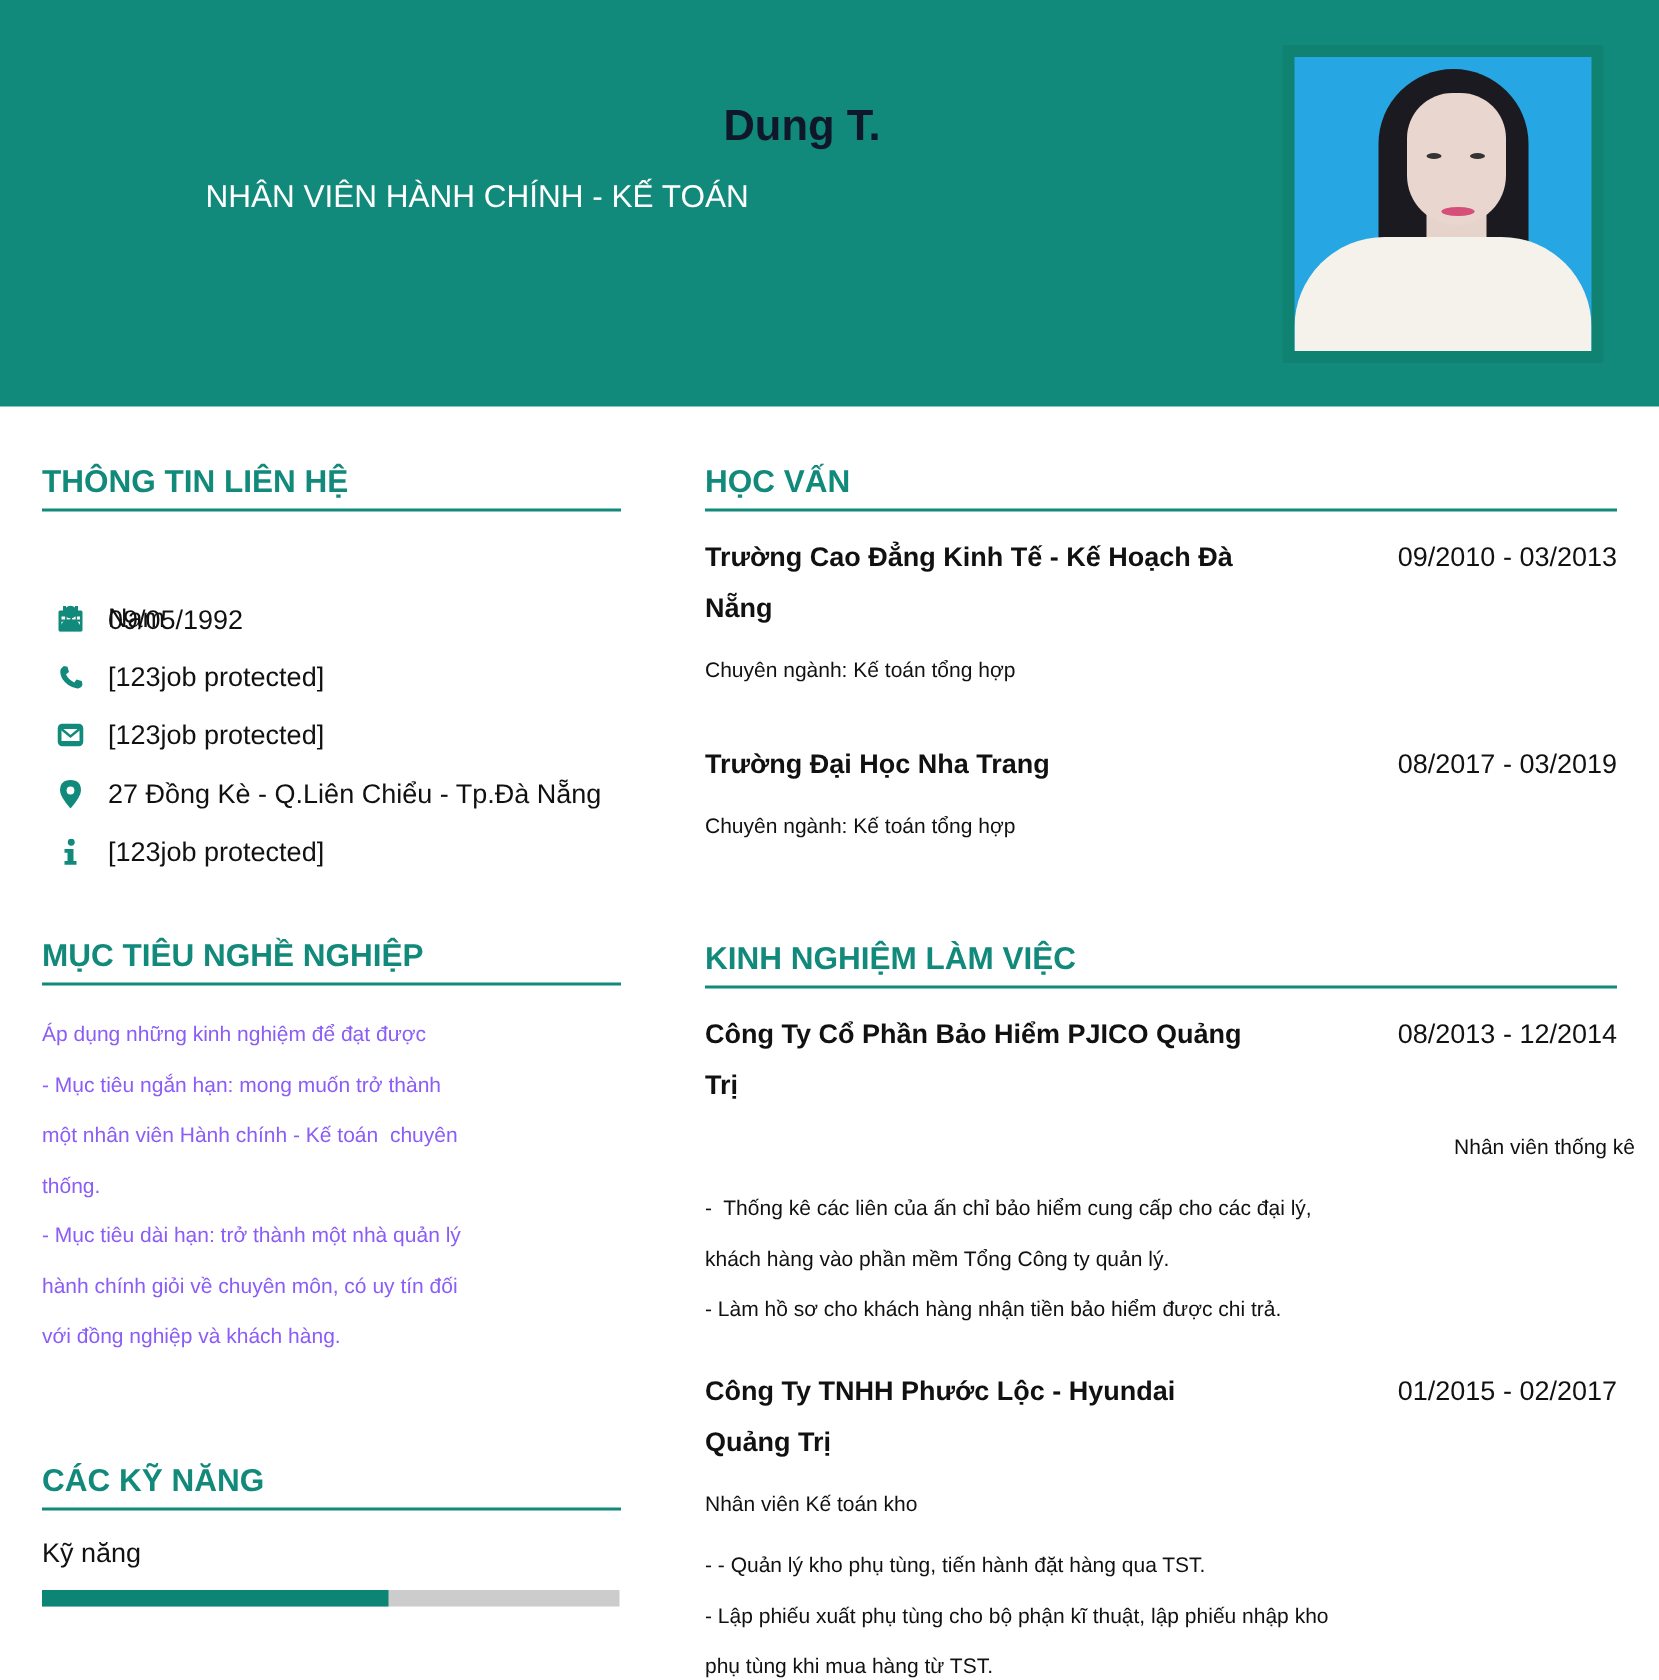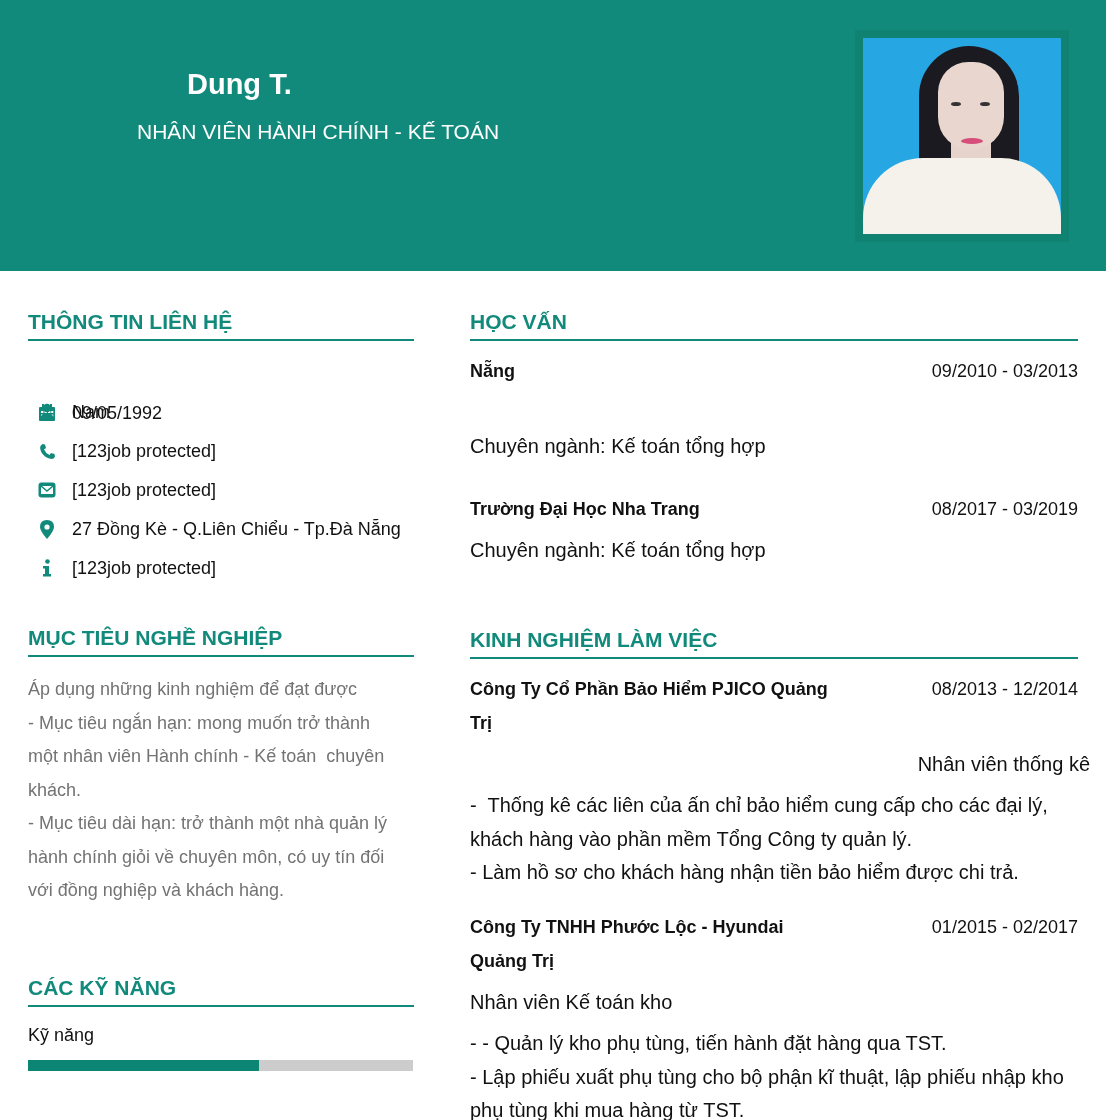--- a/index.html
+++ b/index.html
@@ -5,21 +5,21 @@
   * { box-sizing: border-box; margin: 0; padding: 0; }
   html, body { width: 1106px; height: 1120px; overflow: hidden; background: #ffffff; }
   body { font-family: "Liberation Sans", "DejaVu Sans", sans-serif; color: #111; }
 
   .header {
     position: absolute; left: 0; top: 0; width: 1106px; height: 271px;
     background: #128a7b;
   }
   .header-name {
     position: absolute; left: 187px; width: 400px; top: 68px;
-    text-align: left; color: #ffffff; font-size: 29px; font-weight: bold;
+    text-align: right; color: #0f172a; font-size: 29px; font-weight: bold;
   }
   .header-title {
     position: absolute; left: 137px; width: 500px; top: 120px;
     text-align: left; color: #fff; font-size: 21px; letter-spacing: 0px;
   }
   .photo-frame {
     position: absolute; left: 855px; top: 30px; width: 214px; height: 212px;
     background: #0f8272; padding: 8px;
   }
   .photo {
@@ -49,29 +49,29 @@
     border-bottom: 2px solid #128a7b; padding-bottom: 5px;
   }
 
   .contact-row {
     position: absolute; left: 36px; height: 24px; display: flex; align-items: center;
     font-size: 18px; color: #111;
   }
   .contact-row .icon { width: 22px; height: 22px; display: flex; align-items: center; justify-content: center; margin-right: 14px; }
   .contact-row svg { fill: #128a7b; }
 
-  .para { position: absolute; font-size: 18px; line-height: 33.5px; color: #737373; }
+  .para { position: absolute; font-size: 14px; line-height: 33.5px; color: #8b5cf6; }
 
   .skill-label { position: absolute; left: 28px; top: 1025px; font-size: 18px; }
   .skill-bar { position: absolute; left: 28px; top: 1060px; width: 385px; height: 11px; background: #cccccc; }
   .skill-fill { height: 11px; background: #0d8574; }
 
   .entry-title { position: absolute; font-size: 18px; font-weight: bold; line-height: 33.5px; }
   .entry-date { position: absolute; font-size: 18px; line-height: 33.5px; text-align: right; }
-  .entry-text { position: absolute; font-size: 20px; line-height: 33.5px; }
+  .entry-text { position: absolute; font-size: 14px; line-height: 33.5px; }
 </style>
 </head>
 <body>
 
 <div class="header">
   <div class="header-name">Dung T.</div>
   <div class="header-title">NHÂN VIÊN HÀNH CHÍNH - KẾ TOÁN</div>
   <div class="photo-frame">
     <div class="photo">
       <div class="hair"></div>
@@ -160,36 +160,37 @@
       </svg>
   </span>
   <span>[123job protected]</span>
 </div>
 
 <div class="section-title" style="left:28px; top:626px; width:386px;">MỤC TIÊU NGHỀ NGHIỆP</div>
 <div class="para" style="left:28px; top:673px; width:400px;">
   <div>Áp dụng những kinh nghiệm để đạt được</div>
   <div>- Mục tiêu ngắn hạn: mong muốn trở thành</div>
   <div style="white-space:pre;">một nhân viên Hành chính - Kế toán  chuyên</div>
-  <div>khách.</div>
+  <div>thống.</div>
   <div>- Mục tiêu dài hạn: trở thành một nhà quản lý</div>
   <div>hành chính giỏi về chuyên môn, có uy tín đối</div>
   <div>với đồng nghiệp và khách hàng.</div>
 </div>
 
 <div class="section-title" style="left:28px; top:976px; width:386px;">CÁC KỸ NĂNG</div>
 <div class="skill-label">Kỹ năng</div>
 <div class="skill-bar">
   <div class="skill-fill" id="skill-fill-0" style="width:60%;"></div>
 </div>
 
 <div class="section-title" style="left:470px; top:310px; width:608px;">HỌC VẤN</div>
 
 <div>
   <div class="entry-title" style="left:470px; top:355px; width:420px;">
+    <div>Trường Cao Đẳng Kinh Tế - Kế Hoạch Đà</div>
     <div>Nẵng</div>
   </div>
   <div class="entry-date" style="left:878px; top:355px; width:200px;">09/2010 - 03/2013</div>
   <div class="entry-text" style="left:470px; top:430px; width:600px;">Chuyên ngành: Kế toán tổng hợp</div>
 </div>
 
 <div>
   <div class="entry-title" style="left:470px; top:493px; width:420px;">Trường Đại Học Nha Trang</div>
   <div class="entry-date" style="left:878px; top:493px; width:200px;">08/2017 - 03/2019</div>
   <div class="entry-text" style="left:470px; top:534px; width:600px;">Chuyên ngành: Kế toán tổng hợp</div>

